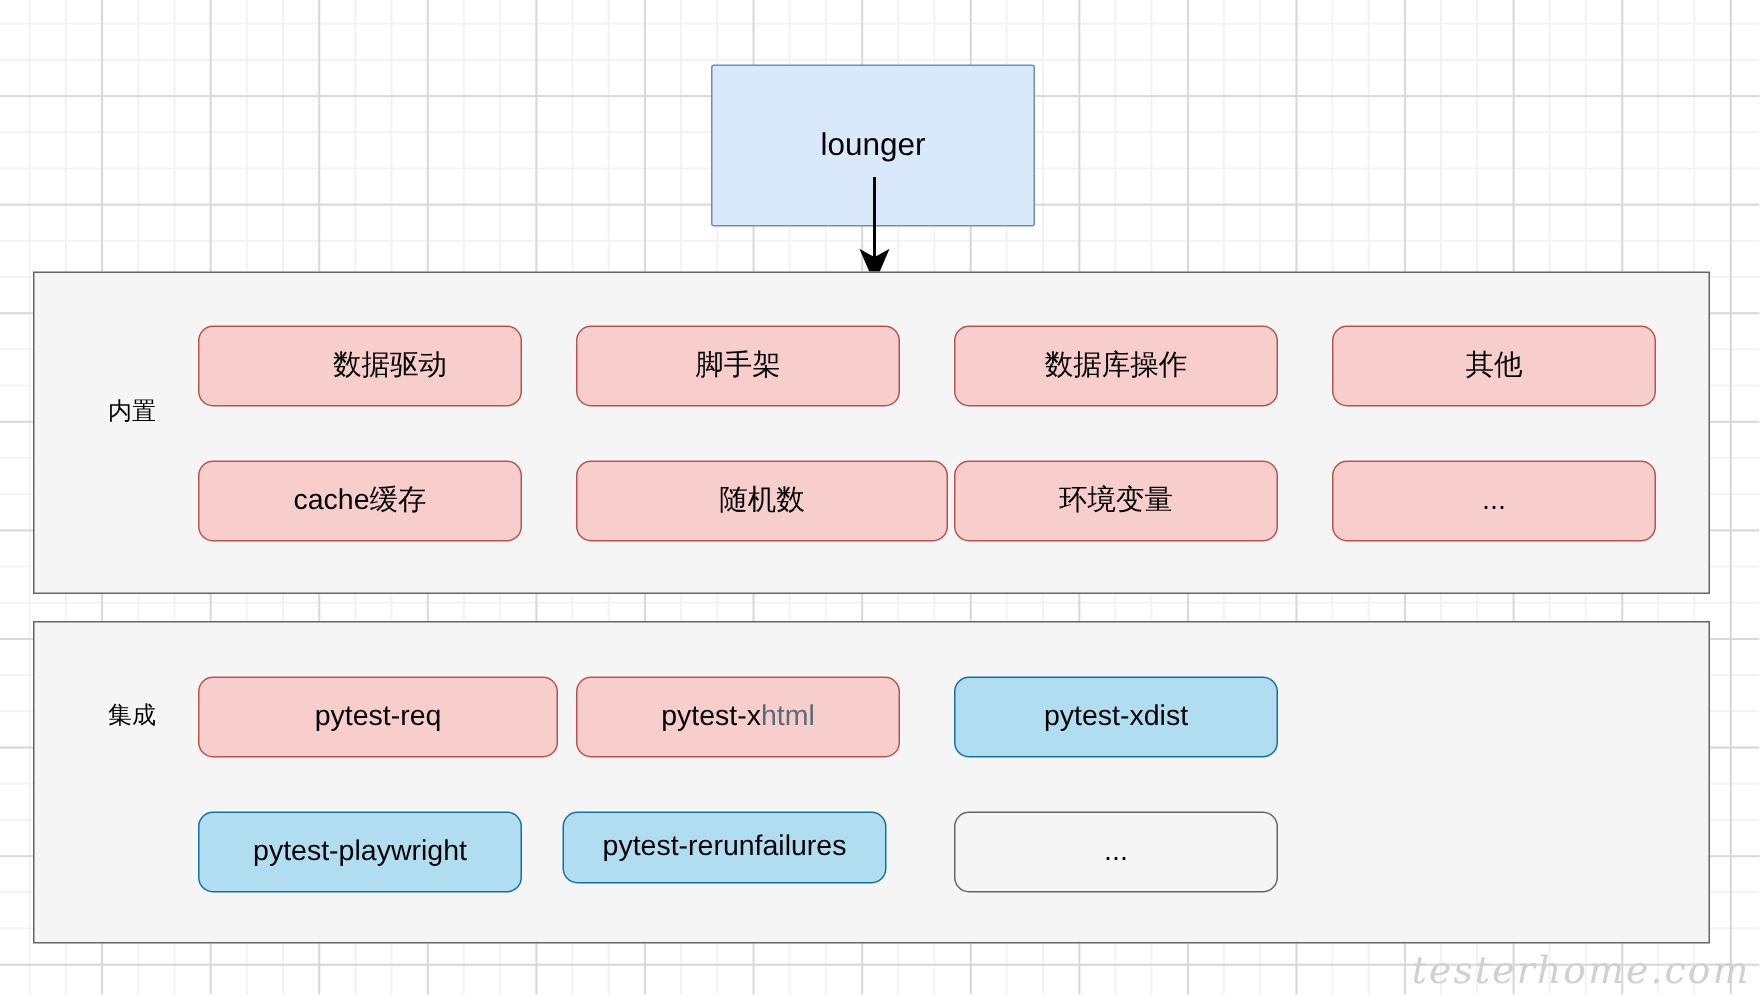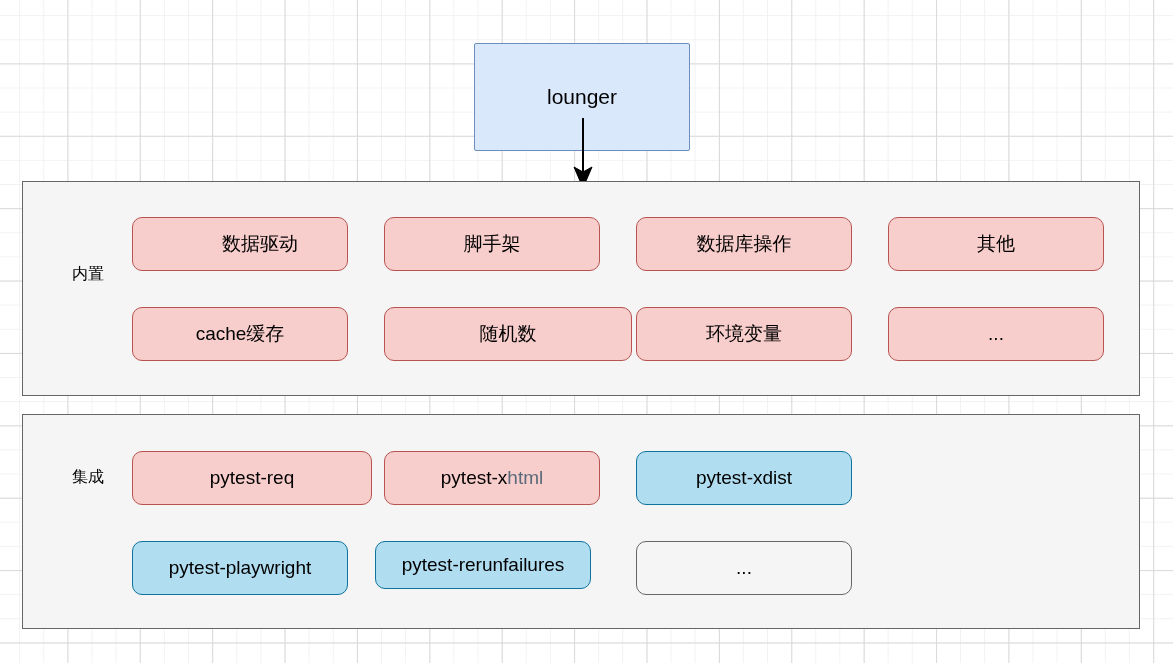--- a/index.html
+++ b/index.html
@@ -162,14 +162,15 @@
   <div class="node blue" style="left:132px; top:541px; width:216px; height:54px;">
     <span>pytest-playwright</span>
   </div>
   <div class="node blue" style="left:375px; top:541px; width:216px; height:48px;">
     <span>pytest-rerunfailures</span>
   </div>
   <div class="node plain" style="left:636px; top:541px; width:216px; height:54px;">
     <span>...</span>
   </div>
 
+  <div class="watermark">testerhome.com</div>
 
 </div>
 
 </body></html>

